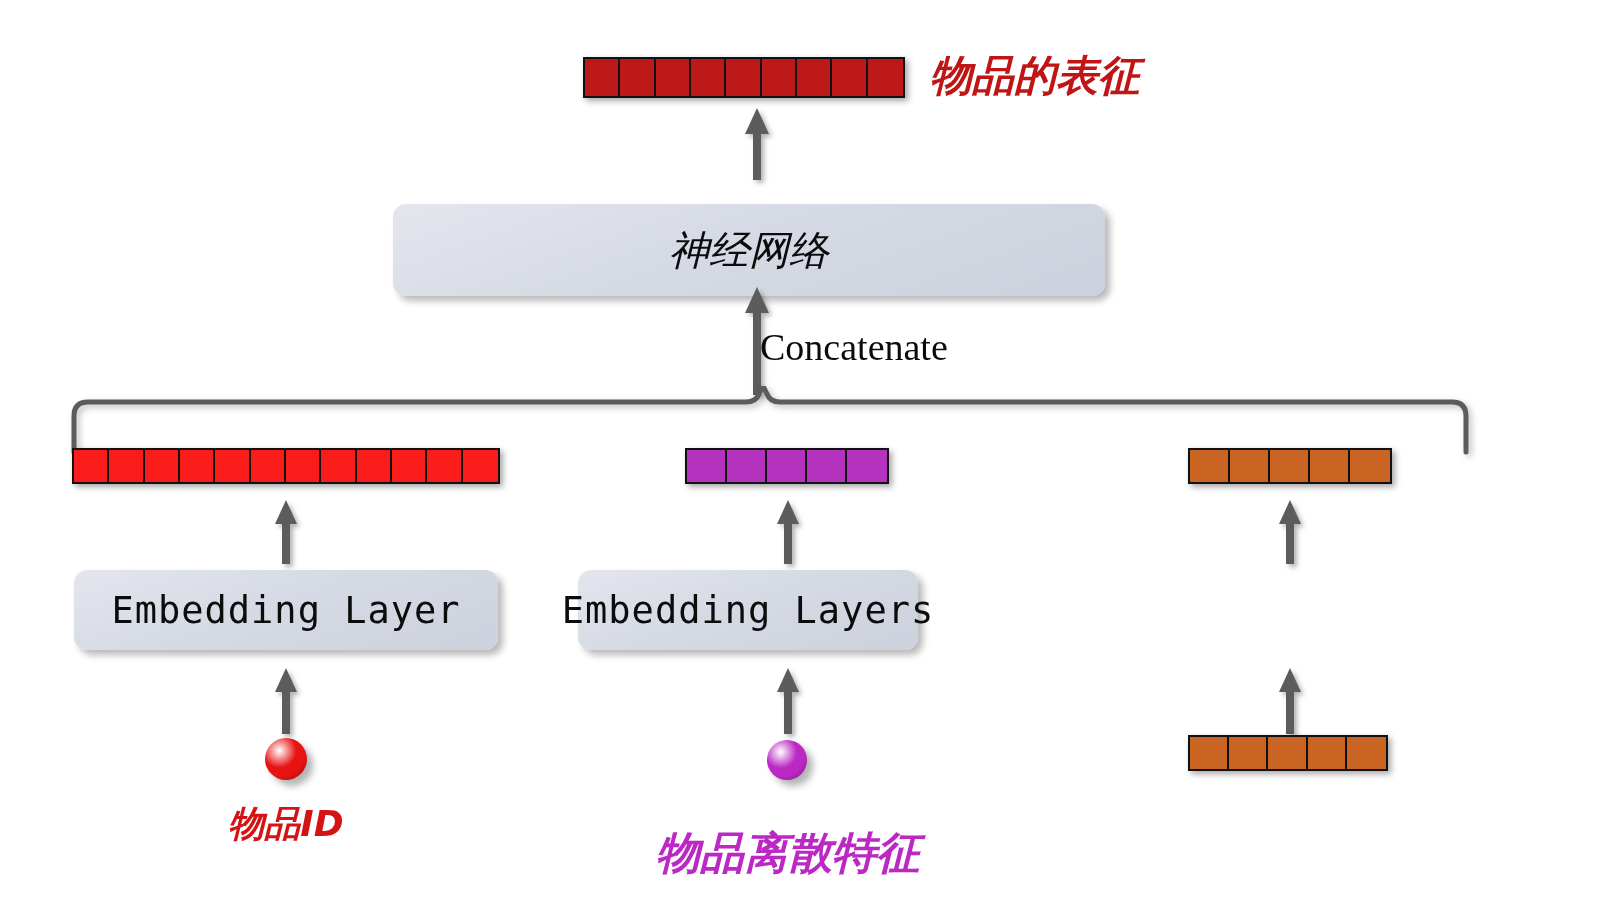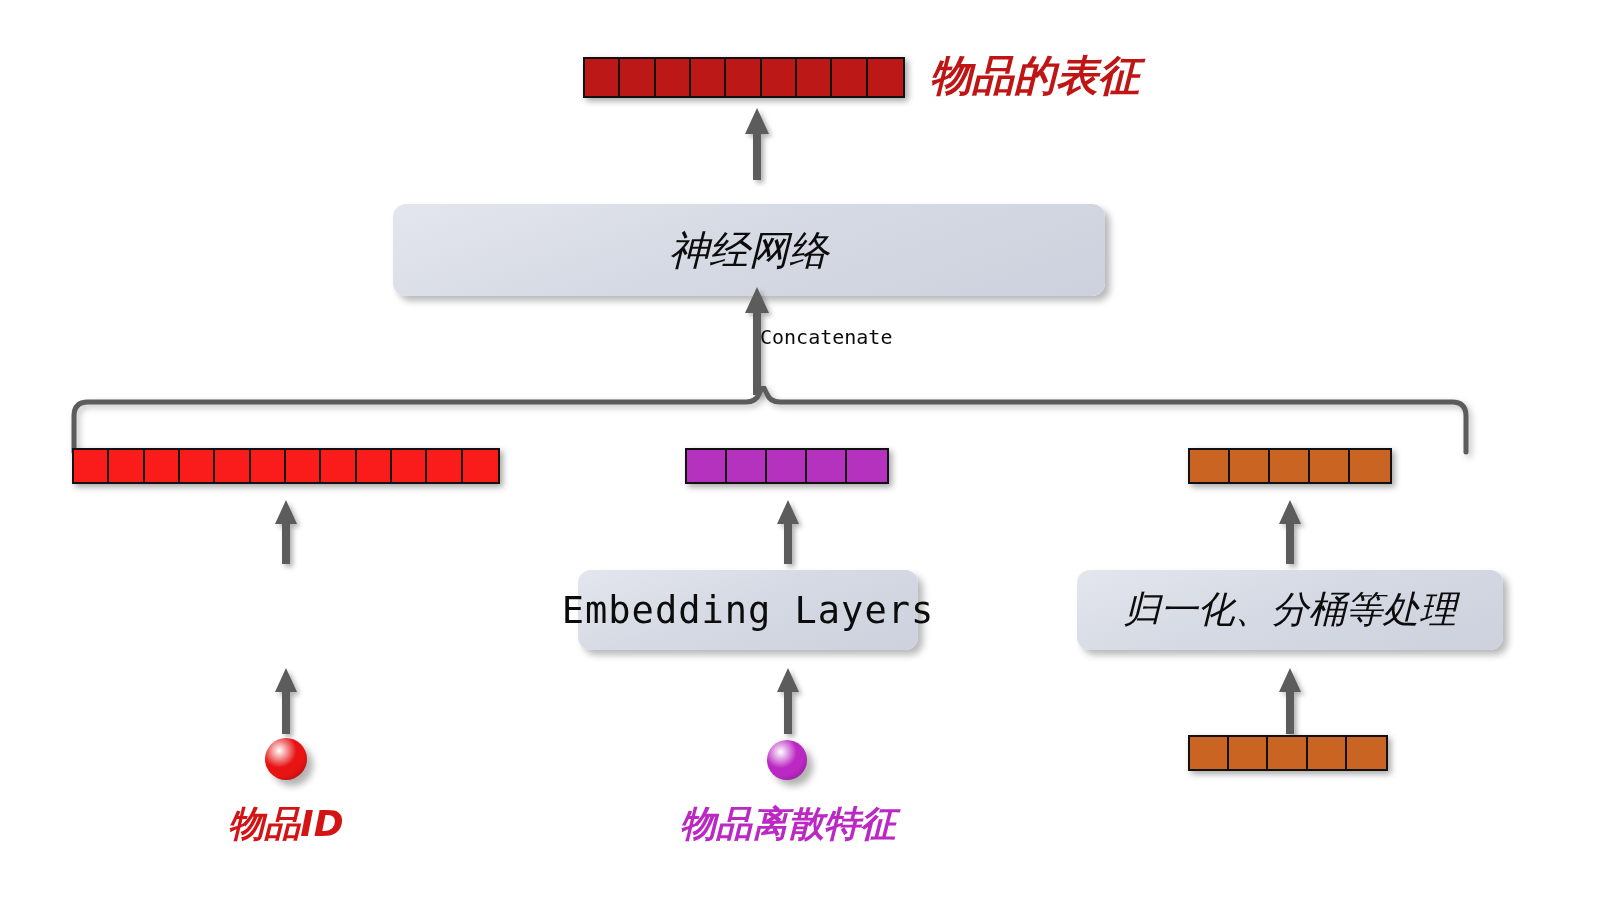--- a/index.html
+++ b/index.html
@@ -112,21 +112,21 @@
   <div class="box cjk" id="nn-box" style="font-size: 40px; left: 393px; top: 183px; width: 712px; height: 92px; margin-top: 21px;">
     <span>神经网络</span>
   </div>
 
   <div class="arrow" style="left:733px; top:283px;">
     <svg width="48" height="112" viewBox="0 0 48 112">
       <path d="M24 4 L36 30 L28 30 L28 112 L20 112 L20 30 L12 30 Z" fill="#5C5C5C"></path>
     </svg>
   </div>
 
-  <div class="plainlabel" id="concat-label" style="left:760px; top:325px; font-size:20px;">Concatenate</div>
+  <div class="plainlabel" id="concat-label" style="left:760px; top:325px; font-size:38px;font-family:Liberation Serif, serif;">Concatenate</div>
 
   <div class="bracket" style="left:60px; top:386px;">
     <svg width="1420" height="70" viewBox="0 0 1420 70">
       <path d="M14 66 L14 30 Q14 16 28 16 L686 16 Q696 16 699 8 L703 0
                L707 8 Q710 16 720 16 L1392 16 Q1406 16 1406 30 L1406 66" fill="none" stroke="#5C5C5C" stroke-width="5" stroke-linecap="round" stroke-linejoin="round"></path>
     </svg>
   </div>
 
   <div class="vec" id="branch0-vector" style="left: 72px; top: 448px; width: 428px; height: 36px;">
       <div class="cell" style="background: rgb(250, 27, 27); width: 8.33333%;"></div>
@@ -142,20 +142,23 @@
       <div class="cell" style="background: rgb(250, 27, 27); width: 8.33333%;"></div>
       <div class="cell" style="background: rgb(250, 27, 27); width: 8.33333%;"></div>
     </div>
 
   <div class="arrow" style="left:264px; top:496px;">
     <svg width="44" height="68" viewBox="0 0 44 68">
       <path d="M22 4 L33 28 L26 28 L26 68 L18 68 L18 28 L11 28 Z" fill="#5C5C5C"></path>
     </svg>
   </div>
 
+  <div class="box mono" id="branch0-box" style="font-size: 37px; left: 74px; top: 570px; width: 424px; height: 80px;">
+    <span>Embedding Layer</span>
+  </div>
 
   <div class="arrow" style="left:264px; top:664px;">
     <svg width="44" height="70" viewBox="0 0 44 70">
       <path d="M22 4 L33 28 L26 28 L26 70 L18 70 L18 28 L11 28 Z" fill="#5C5C5C"></path>
     </svg>
   </div>
 
   <div class="sphere" id="branch0-node" style="left: 265px; top: 738px; width: 42px; height: 42px; background: radial-gradient(circle at 34% 30%, rgb(255, 255, 255) 0%, rgb(232, 20, 20) 42%, rgb(232, 20, 20) 62%, rgba(0, 0, 0, 0.35) 100%), rgb(232, 20, 20);"></div>
 
   <div class="caption" id="branch0-caption" style="left: 286px; top: 800px; transform: translateX(-50%); font-size: 36px; color: rgb(212, 20, 20);">物品ID</div>
@@ -179,39 +182,36 @@
   </div>
 
   <div class="arrow" style="left:766px; top:664px;">
     <svg width="44" height="70" viewBox="0 0 44 70">
       <path d="M22 4 L33 28 L26 28 L26 70 L18 70 L18 28 L11 28 Z" fill="#5C5C5C"></path>
     </svg>
   </div>
 
   <div class="sphere" id="branch1-node" style="left: 767px; top: 740px; width: 40px; height: 40px; background: radial-gradient(circle at 34% 30%, rgb(255, 255, 255) 0%, rgb(187, 40, 196) 42%, rgb(187, 40, 196) 62%, rgba(0, 0, 0, 0.35) 100%), rgb(187, 40, 196);"></div>
 
-  <div class="caption" id="branch1-caption" style="left: 788px; top: 800px; transform: translateX(-50%); font-size: 36px; color: rgb(187, 40, 196);">物品离散特征</div>
+  <div class="caption" id="branch1-caption" style="left: 788px; top: 824px; transform: translateX(-50%); font-size: 44px; color: rgb(187, 40, 196);">物品离散特征</div>
 
   <div class="vec" id="branch2-vector" style="left: 1188px; top: 448px; width: 204px; height: 36px;">
       <div class="cell" style="background: rgb(201, 100, 34); width: 20%;"></div>
       <div class="cell" style="background: rgb(201, 100, 34); width: 20%;"></div>
       <div class="cell" style="background: rgb(201, 100, 34); width: 20%;"></div>
       <div class="cell" style="background: rgb(201, 100, 34); width: 20%;"></div>
       <div class="cell" style="background: rgb(201, 100, 34); width: 20%;"></div>
     </div>
 
   <div class="arrow" style="left:1268px; top:496px;">
     <svg width="44" height="68" viewBox="0 0 44 68">
       <path d="M22 4 L33 28 L26 28 L26 68 L18 68 L18 28 L11 28 Z" fill="#5C5C5C"></path>
     </svg>
   </div>
 
-  <div class="box cjk" id="branch2-box" style="font-size: 37px; left: 1077px; top: 570px; width: 426px; height: 80px;">
-    <span>归一化、分桶等处理</span>
-  </div>
 
   <div class="arrow" style="left:1268px; top:664px;">
     <svg width="44" height="70" viewBox="0 0 44 70">
       <path d="M22 4 L33 28 L26 28 L26 70 L18 70 L18 28 L11 28 Z" fill="#5C5C5C"></path>
     </svg>
   </div>
 
   <div class="vec" id="branch2-node-vector" style="left: 1188px; top: 735px; width: 200px; height: 36px;">
       <div class="cell" style="background: rgb(201, 100, 34); width: 20%;"></div>
       <div class="cell" style="background: rgb(201, 100, 34); width: 20%;"></div>

